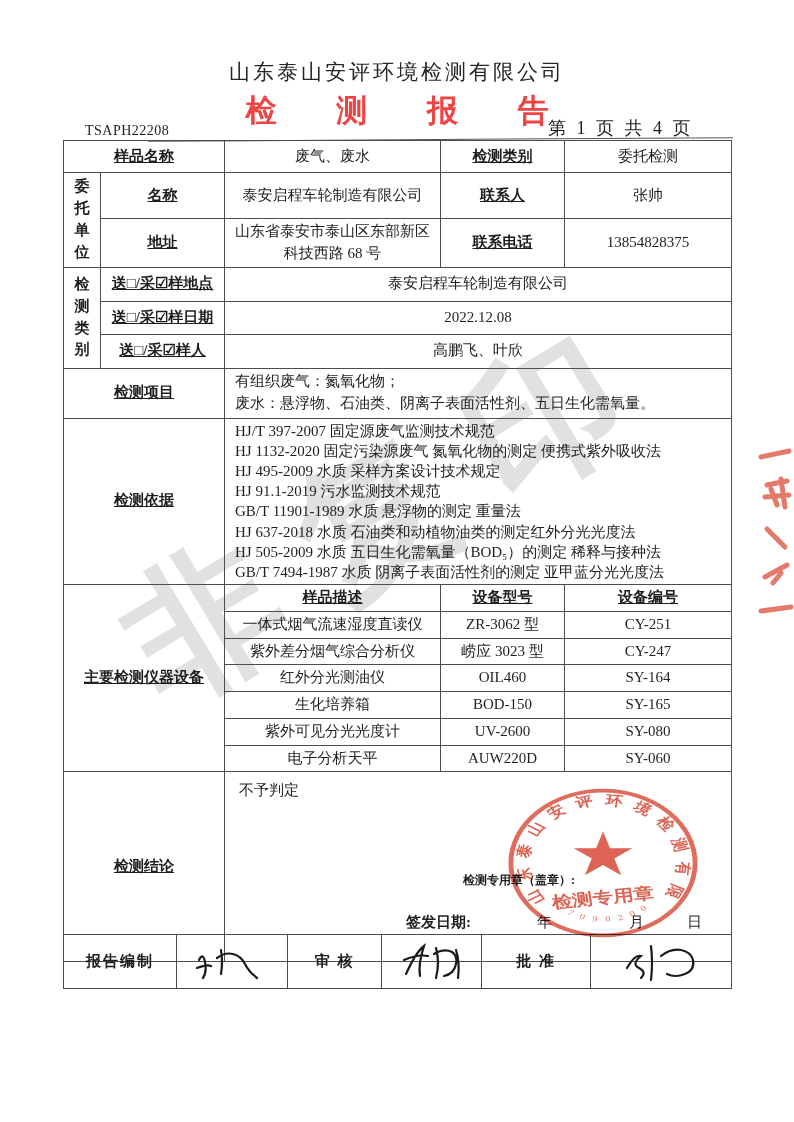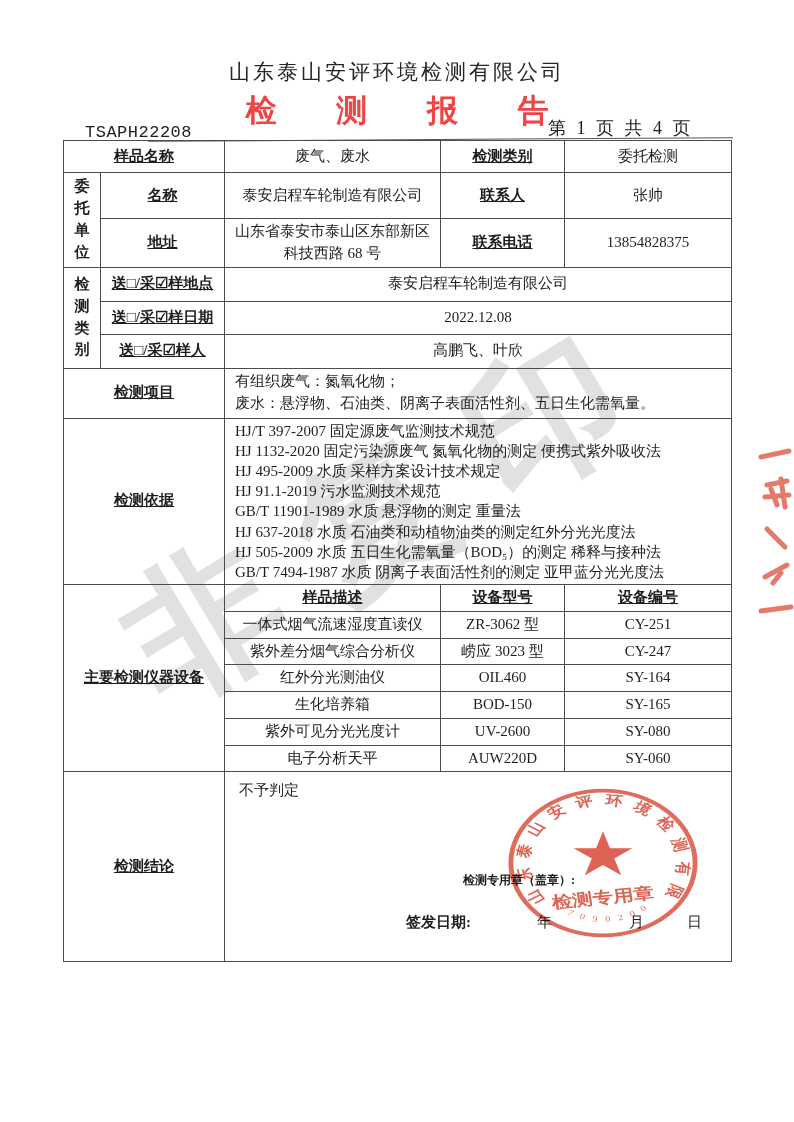--- a/index.html
+++ b/index.html
@@ -29,21 +29,21 @@
     position:absolute; top:90px; left:0; width:100%; text-align:center;
     font-size:31px; font-weight:bold; letter-spacing:26px; text-indent:26px;
     color:#ef4444;
   }
   .page-info {
     position:absolute; top:116px; left:548px;
     font-size:18px; letter-spacing:3px;
   }
   .report-no {
     position:absolute; top:123px; left:85px;
-    font-size:17px; letter-spacing:0.5px;font-family:Liberation Mono, monospace;
+    font-size:14px; letter-spacing:0.5px;
   }
   .head-rule {
     position:absolute; top:139px; left:148px; width:585px; height:0;
     border-top:1.4px solid #555; transform:rotate(-0.35deg);
   }
 
   
   .doc-table {
     position:absolute; left:63px; top:140px; width:668px; z-index:1;
     border-collapse:collapse; table-layout:fixed;
@@ -206,20 +206,52 @@
         <div class="seal-line">检测专用章（盖章）:</div>
         <div class="issue-label">签发日期:</div>
         <div class="issue-year">年</div>
         <div class="issue-month">月</div>
         <div class="issue-day">日</div>
       </td>
     </tr>
   </tbody>
     </table>
 
+  <table class="sig-table">
+    <colgroup>
+      <col style="width:113px">
+        <col style="width:111px">
+        <col style="width:94px">
+      <col style="width:100px">
+        <col style="width:109px">
+        <col style="width:141px">
+    </colgroup>
+    <tbody>
+        <tr>
+      <td class="lab">报告编制</td>
+      <td>
+        <svg class="sig-svg" width="90" height="48" viewBox="0 0 90 48">
+          <path d="M12,22 q4,-8 6,2 q2,10 -2,16 M10,30 q10,-4 14,-2 M34,12 q2,12 0,24 M30,20 q8,-6 16,-4 q8,2 12,10 q4,8 12,14" fill="none" stroke="#1a1a1a" stroke-width="2.2" stroke-linecap="round"></path>
+        </svg>
+      </td>
+      <td class="lab">审  核</td>
+      <td>
+        <svg class="sig-svg" width="80" height="48" viewBox="0 0 80 48">
+          <path d="M14,36 q10,-22 18,-28 q-6,18 -4,30 M12,22 q14,-6 24,-4 M44,10 q4,14 0,30 M42,16 q10,-6 18,-2 q6,4 4,12 q-2,10 -12,12 M64,12 q4,12 2,28" fill="none" stroke="#1a1a1a" stroke-width="2.2" stroke-linecap="round"></path>
+        </svg>
+      </td>
+      <td class="lab">批  准</td>
+      <td>
+        <svg class="sig-svg" width="100" height="48" viewBox="0 0 100 48">
+          <path d="M16,30 q8,-14 14,-12 q-10,8 -2,12 q8,4 2,10 M40,8 q2,16 0,34 M50,18 q10,-8 20,-6 q10,2 12,10 q2,10 -8,14 q-10,4 -18,0" fill="none" stroke="#1a1a1a" stroke-width="2.2" stroke-linecap="round"></path>
+        </svg>
+      </td>
+    </tr>
+  </tbody>
+    </table>
 
   <svg class="round-stamp" viewBox="0 0 200 200" preserveAspectRatio="none">
     <defs>
       <path id="arcTop" d="M 41,148 A 76,76 0 1 1 159,148" fill="none"></path>
       <path id="arcBottom" d="M 52,158 A 72,72 0 0 0 148,158" fill="none"></path>
     </defs>
     <circle cx="100" cy="100" r="94" fill="none" stroke="#d5402c" stroke-width="5" opacity="0.85"></circle>
     <text font-size="17.5" font-weight="bold" fill="#d5402c" opacity="0.9">
       <textPath href="#arcTop" startOffset="0" textLength="392">山东泰山安评环境检测有限公司</textPath>
     </text>

